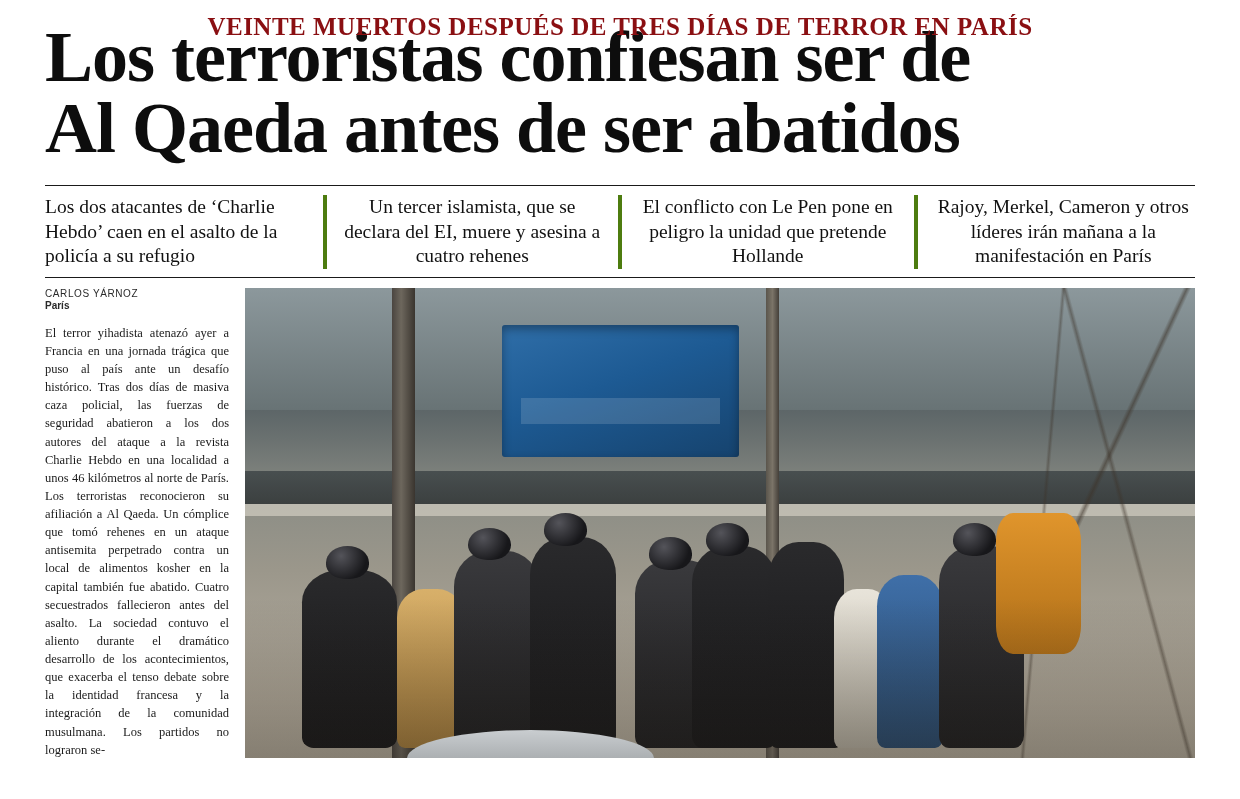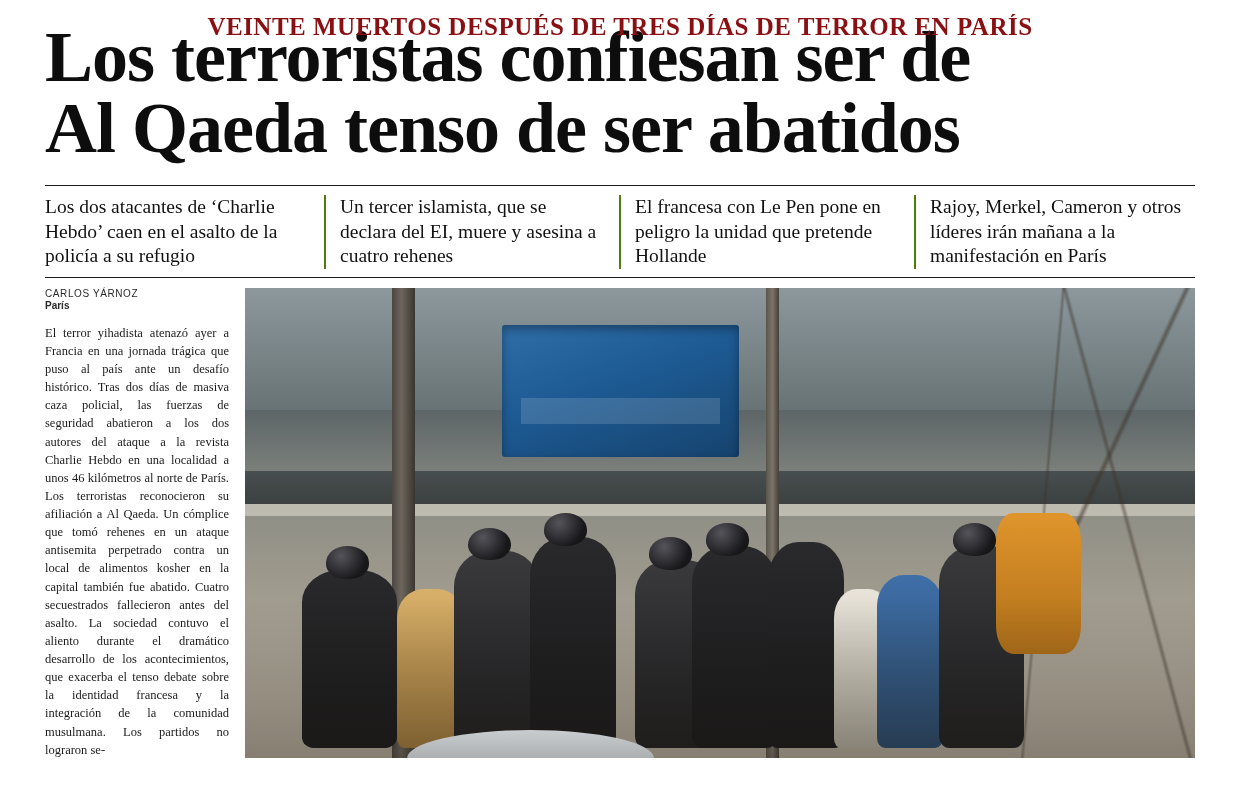--- a/index.html
+++ b/index.html
@@ -80,21 +80,22 @@
     padding: 0 14px;
     font-family: "Liberation Serif", serif;
     font-size: 19.5px;
     line-height: 1.26;
     color: #111111;
     box-sizing: border-box;
   }
   .summary:first-child { padding-left: 0; }
   .summary:last-child { padding-right: 0; }
   .summary + .summary {
-    border-left: 2px solid #4d7c0f;
+    border-left: 4px solid #4d7c0f;
+    text-align: center;
   }
   .summary b {
     font-weight: normal;
   }
 
   
   .content {
     display: flex;
     margin-top: 10px;
     height: 470px;
@@ -241,34 +242,34 @@
 </style>
 </head>
 <body>
 
 <div class="page">
 
   <div class="kicker">VEINTE MUERTOS DESPUÉS DE TRES DÍAS DE TERROR EN PARÍS</div>
 
   <div class="headline">
     <span class="line">Los terroristas confiesan ser de</span>
-    <span class="line">Al Qaeda tenso de ser abatidos</span>
+    <span class="line">Al Qaeda antes de ser abatidos</span>
   </div>
 
   <div class="rule-top"></div>
 
   <div class="summaries">
     <div class="summary">
       <b>Los dos atacantes</b><span> de ‘Charlie Hebdo’ caen en el asalto de la policía a su refugio</span>
     </div>
     <div class="summary">
       <b>Un tercer islamista</b><span>, que se declara del EI, muere y asesina a cuatro rehenes</span>
     </div>
     <div class="summary">
-      <b>El francesa con Le Pen</b><span> pone en peligro la unidad que pretende Hollande</span>
+      <b>El conflicto con Le Pen</b><span> pone en peligro la unidad que pretende Hollande</span>
     </div>
     <div class="summary">
       <b>Rajoy, Merkel, Cameron</b><span> y otros líderes irán mañana a la manifestación en París</span>
     </div>
   </div>
 
   <div class="rule-bottom"></div>
 
   <div class="content">
 

